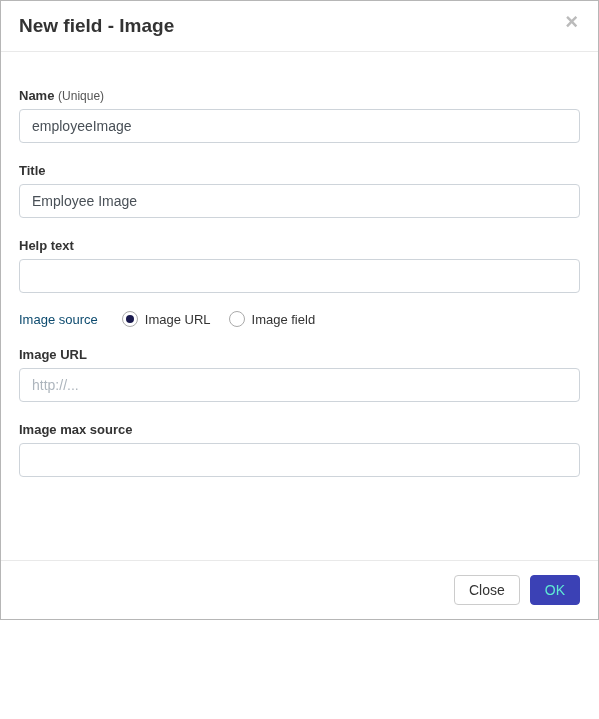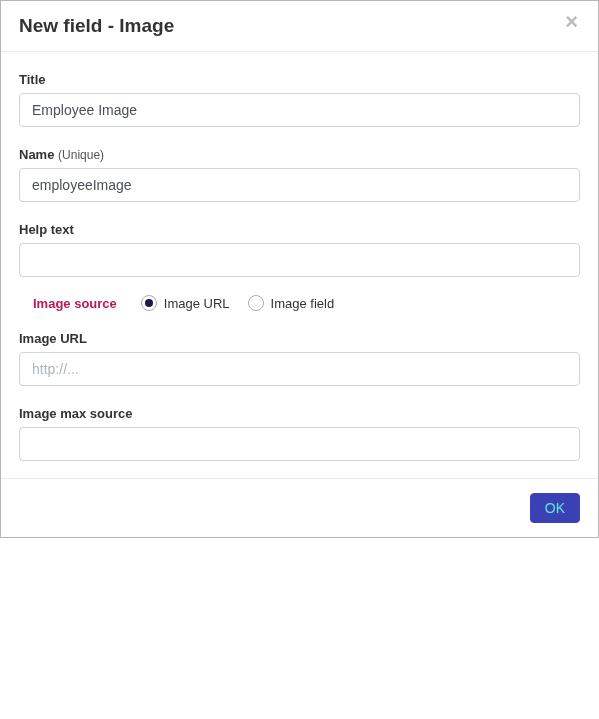--- a/index.html
+++ b/index.html
@@ -7,23 +7,24 @@
     margin: 0; padding: 0;
     width: 599px; height: 719px;
     font-family: -apple-system, BlinkMacSystemFont, "Segoe UI", Helvetica, Arial, sans-serif;
     background: #fff;
     color: #212529;
   }
   .modal {
     border: 1px solid #b6b6b6;
     background: #fff;
     width: 599px;
-    height: 538px;
+    height: 620px;
     display: flex;
     flex-direction: column;
+    gap: 16px;
   }
   .modal-header {
     padding: 14px 18px 14px 18px;
     border-bottom: 1px solid #e9e9e9;
     display: flex;
     align-items: flex-start;
     justify-content: space-between;
   }
   .modal-header h3 {
     margin: 0;
@@ -74,24 +75,23 @@
   }
   .form-control::placeholder { color: #adb5bd; }
   .radio-row {
     display: flex;
     align-items: center;
     gap: 18px;
     font-size: 13px;
     margin-bottom: 18px;
   }
   .radio-row .lbl {
-    font-weight: 700;
-    color: #be185d;
+    font-weight: 400;
+    color: #0c4a6e;
     margin-right: 6px;
-    margin-left: 14px;
   }
   .radio-opt {
     display: flex;
     align-items: center;
     gap: 7px;
     cursor: pointer;
     color: #333;
     font-weight: 400;
   }
   .radio-dot {
@@ -144,30 +144,30 @@
 <div class="modal">
 
   <div class="modal-header">
     <h3>New field - Image</h3>
     <span class="close-x">×</span>
   </div>
 
   <div class="modal-body">
 
     <div class="form-group">
-      <label class="main">Title</label>
-      <input type="text" class="form-control" value="Employee Image" style="">
-    </div>
-
-    <div class="form-group">
       <label class="main">
         <span>Name</span>
         <span class="hint">(Unique)</span>
       </label>
       <input type="text" class="form-control" value="employeeImage" style="">
+    </div>
+
+    <div class="form-group">
+      <label class="main">Title</label>
+      <input type="text" class="form-control" value="Employee Image" style="">
     </div>
 
     <div class="form-group">
       <label class="main">Help text</label>
       <input type="text" class="form-control" value="" style="">
     </div>
 
 
     <div class="radio-row">
       <span class="lbl">Image source</span>
@@ -188,16 +188,17 @@
 
 
     <div class="form-group">
       <label class="main">Image max source</label>
       <input type="text" class="form-control" value="" style="">
     </div>
 
   </div>
 
   <div class="modal-footer">
+    <button class="btn btn-secondary">Close</button>
     <button class="btn btn-primary">OK</button>
   </div>
 
 </div>
 
 </body></html>

